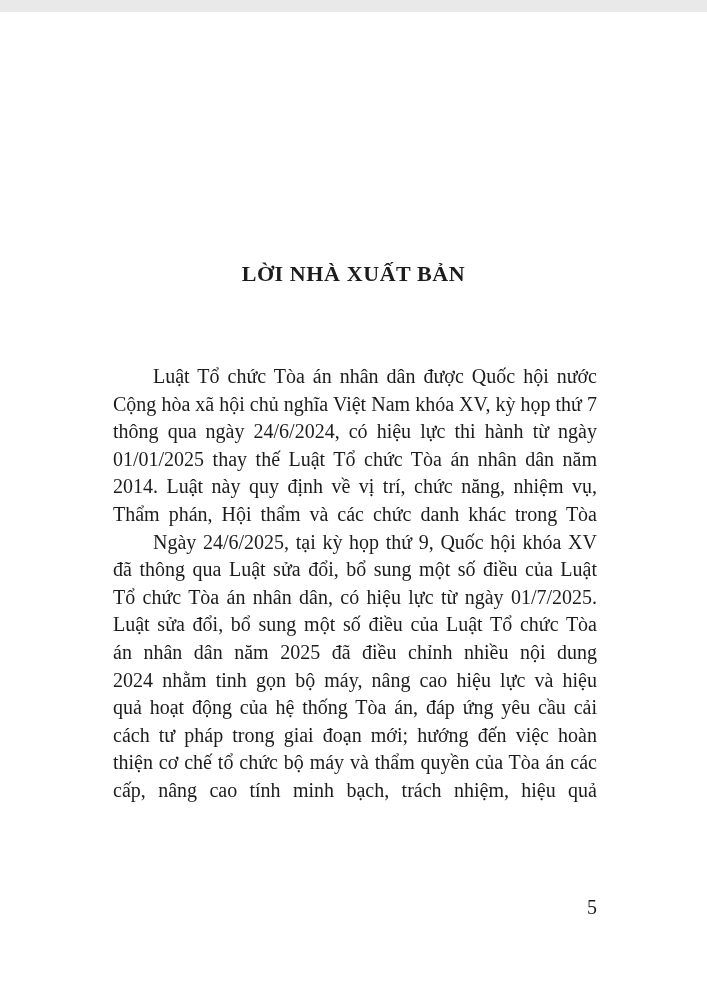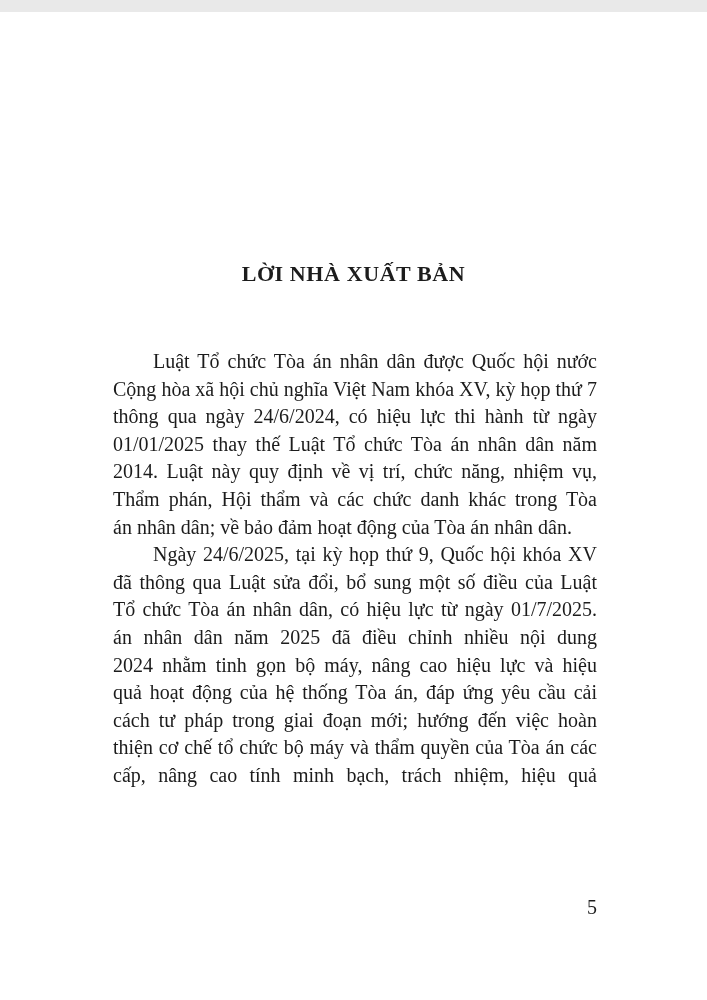--- a/index.html
+++ b/index.html
@@ -19,21 +19,21 @@
     top: 249px;
     left: 0;
     width: 100%;
     text-align: center;
     font-size: 22px;
     font-weight: bold;
     letter-spacing: 0.6px;
   }
   .body-text {
     position: absolute;
-    top: 336px;
+    top: 351px;
     left: 113px;
     width: 484px;
     font-size: 20px;
   }
   .line {
     line-height: 27.6px;
     text-align: justify;
     text-align-last: justify;
   }
   .line.indent { text-indent: 40px; }
@@ -56,27 +56,27 @@
 
   <div class="body-text">
 
     <div class="paragraph">
       <div class="line indent">Luật Tổ chức Tòa án nhân dân được Quốc hội nước</div>
       <div class="line">Cộng hòa xã hội chủ nghĩa Việt Nam khóa XV, kỳ họp thứ 7</div>
       <div class="line">thông qua ngày 24/6/2024, có hiệu lực thi hành từ ngày</div>
       <div class="line">01/01/2025 thay thế Luật Tổ chức Tòa án nhân dân năm</div>
       <div class="line">2014. Luật này quy định về vị trí, chức năng, nhiệm vụ,</div>
       <div class="line">Thẩm phán, Hội thẩm và các chức danh khác trong Tòa</div>
-      <div class="line para-end">án nhân dân; về bảo đảm hoạt động của Tòa án nhân dân.</div>
     </div>
 
     <div class="paragraph">
       <div class="line indent">Ngày 24/6/2025, tại kỳ họp thứ 9, Quốc hội khóa XV</div>
       <div class="line">đã thông qua Luật sửa đổi, bổ sung một số điều của Luật</div>
       <div class="line">Tổ chức Tòa án nhân dân, có hiệu lực từ ngày 01/7/2025.</div>
+      <div class="line">Luật sửa đổi, bổ sung một số điều của Luật Tổ chức Tòa</div>
       <div class="line">án nhân dân năm 2025 đã điều chỉnh nhiều nội dung</div>
       <div class="line">2024 nhằm tinh gọn bộ máy, nâng cao hiệu lực và hiệu</div>
       <div class="line">quả hoạt động của hệ thống Tòa án, đáp ứng yêu cầu cải</div>
       <div class="line">cách tư pháp trong giai đoạn mới; hướng đến việc hoàn</div>
       <div class="line">thiện cơ chế tổ chức bộ máy và thẩm quyền của Tòa án các</div>
       <div class="line">cấp, nâng cao tính minh bạch, trách nhiệm, hiệu quả</div>
     </div>
 
   </div>
 

